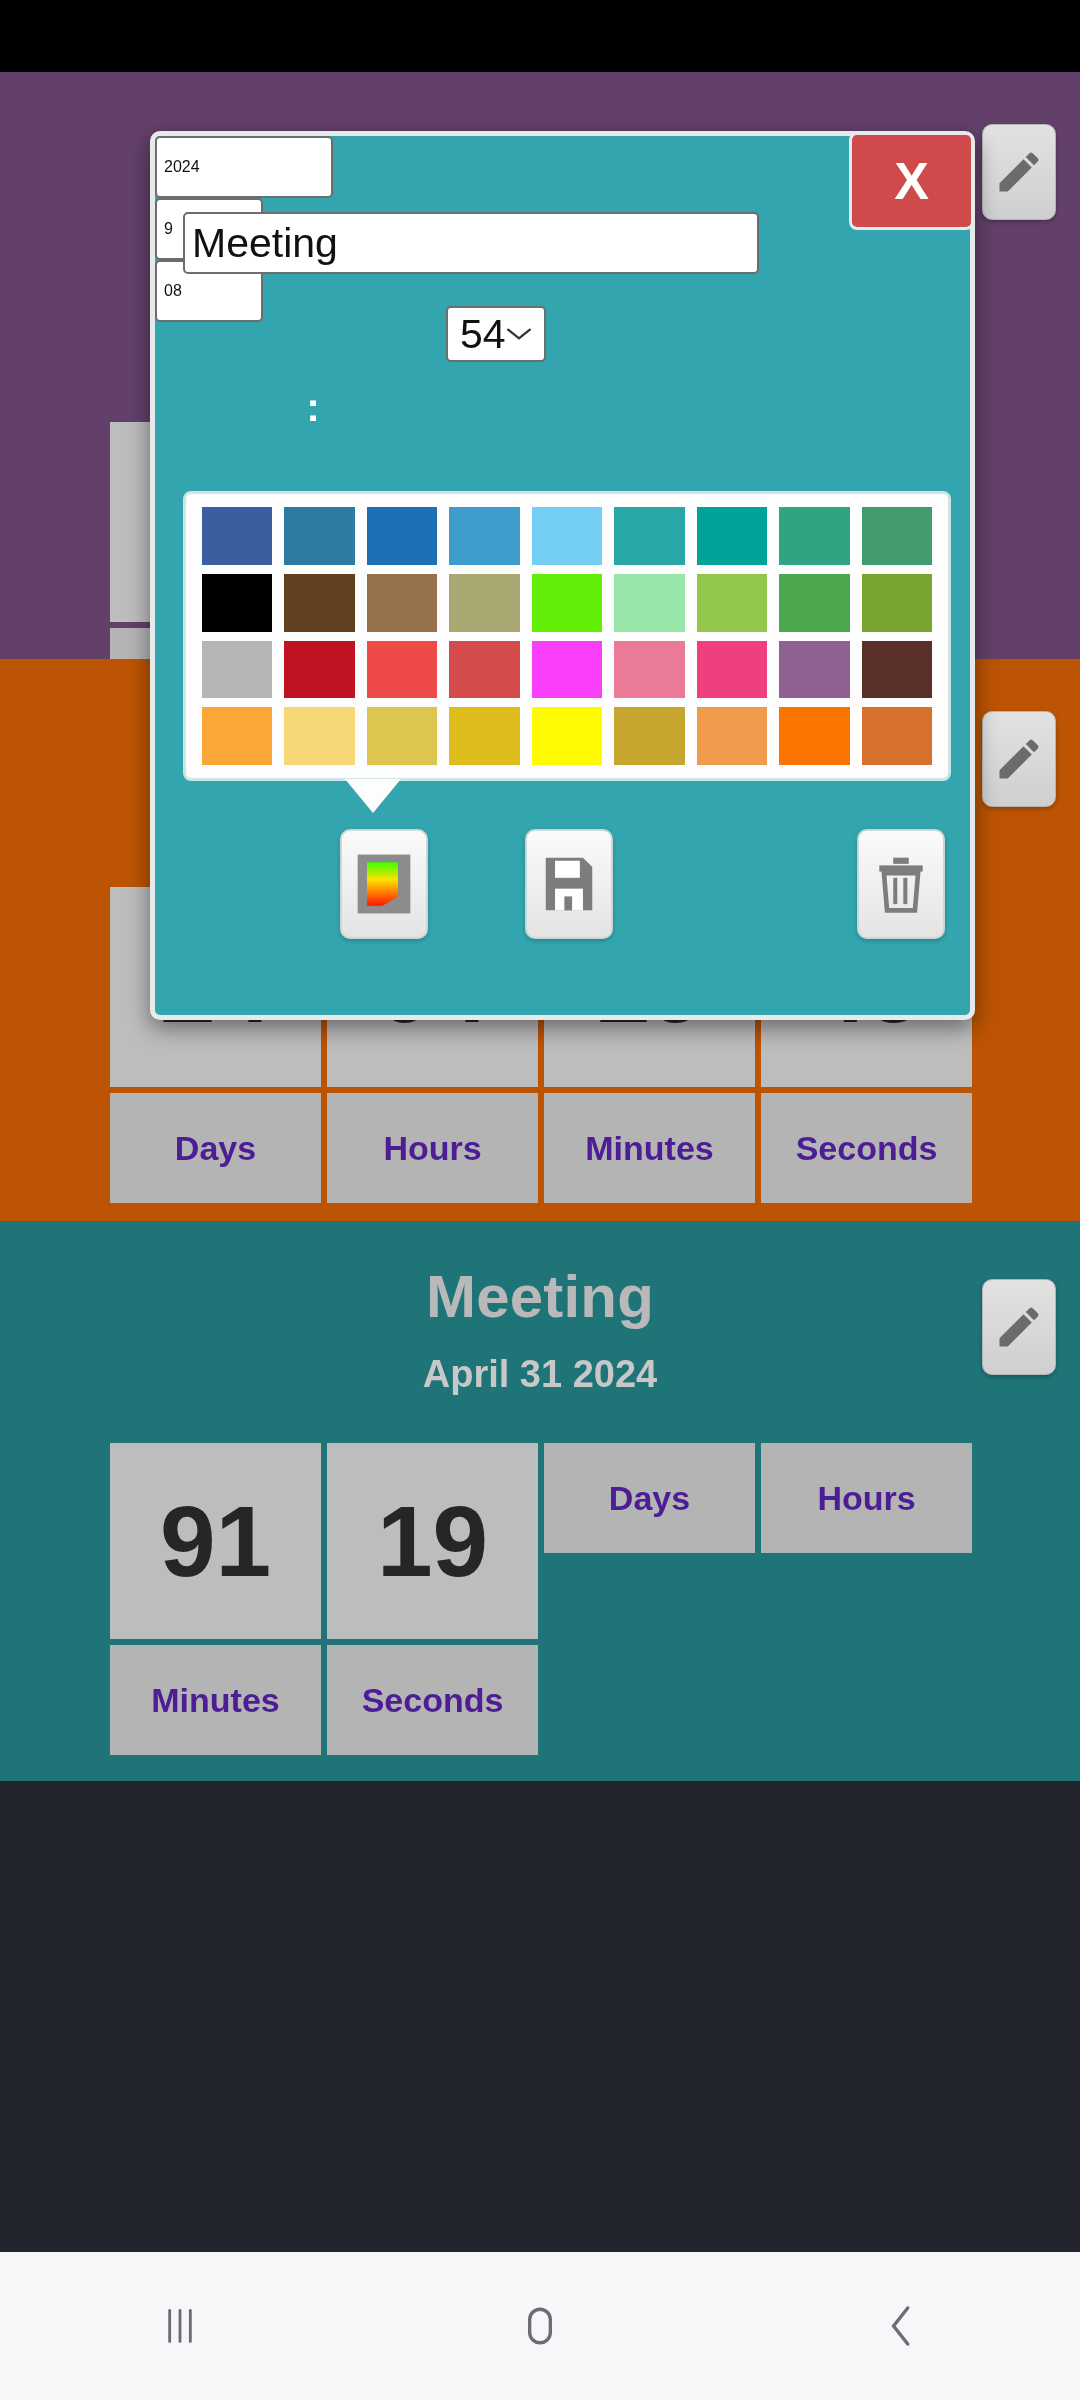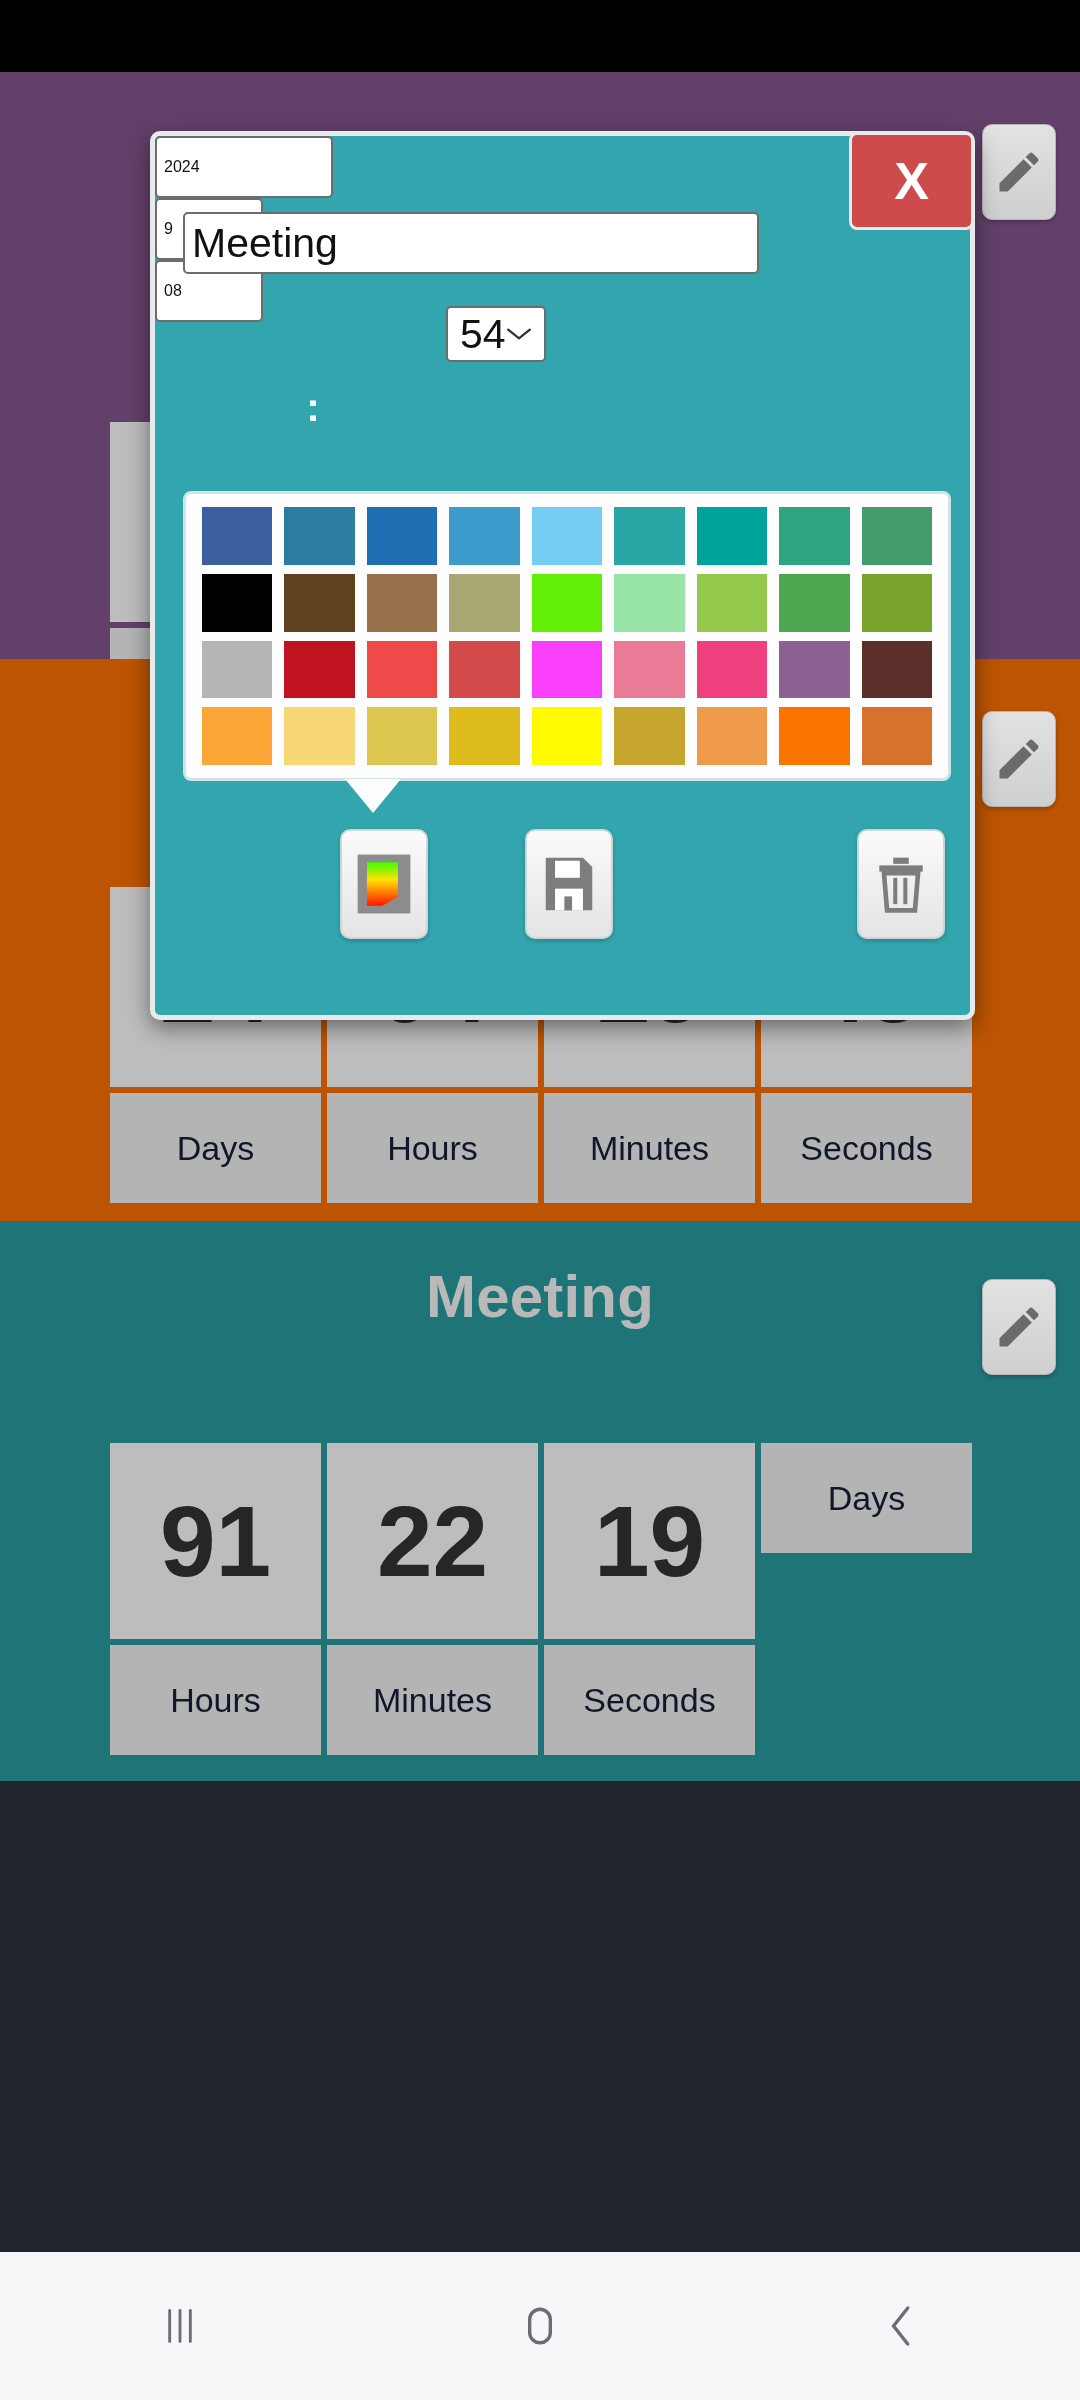--- a/index.html
+++ b/index.html
@@ -40,21 +40,21 @@
     position:absolute; left:110px; width:862px;
     display:grid; grid-template-columns:repeat(4,1fr);
     column-gap:6px; row-gap:6px;
   }
   .cbox-num {
     background:#bdbdbd; display:flex; align-items:center; justify-content:center;
     color:#262626; font-weight:bold; font-family:"Liberation Sans Narrow","Liberation Sans",sans-serif;
   }
   .cbox-lbl {
     background:#b4b4b4; display:flex; align-items:center; justify-content:center;
-    color:#0f172a; font-weight:normal;
+    color:#4c1d95; font-weight:bold;
   }
 
   
   #card-purple { top:0; height:587px; background:#63406a; }
   #card-purple .counter-grid { top:350px; }
   #card-purple .cbox-num { height:200px; font-size:100px; }
   #card-purple .cbox-lbl { height:110px; font-size:34px; }
   #card-purple .edit-btn { top:52px; }
 
   
@@ -192,28 +192,28 @@
         <div class="cbox-num">45</div>
         <div class="cbox-lbl">Days</div>
         <div class="cbox-lbl">Hours</div>
         <div class="cbox-lbl">Minutes</div>
         <div class="cbox-lbl">Seconds</div>
       </div>
     </div>
 
     <div class="card" id="card-teal">
       <div class="card-title">Meeting</div>
+      <div class="card-date">April 31 2024</div>
       <div class="edit-btn">
         <svg viewBox="0 0 24 24">
           <path fill="#6b6b6b" d="M3 17.2V21h3.8L17.9 9.9l-3.8-3.8L3 17.2zM20.7 7.1c.4-.4.4-1 0-1.4l-2.4-2.4c-.4-.4-1-.4-1.4 0l-1.8 1.8 3.8 3.8 1.8-1.8z"></path>
         </svg>
       </div>
       <div class="counter-grid">
         <div class="cbox-num">91</div>
-        <div class="cbox-num">22</div>
         <div class="cbox-num">19</div>
         <div class="cbox-lbl">Days</div>
         <div class="cbox-lbl">Hours</div>
         <div class="cbox-lbl">Minutes</div>
         <div class="cbox-lbl">Seconds</div>
       </div>
     </div>
 
   </div>
 

